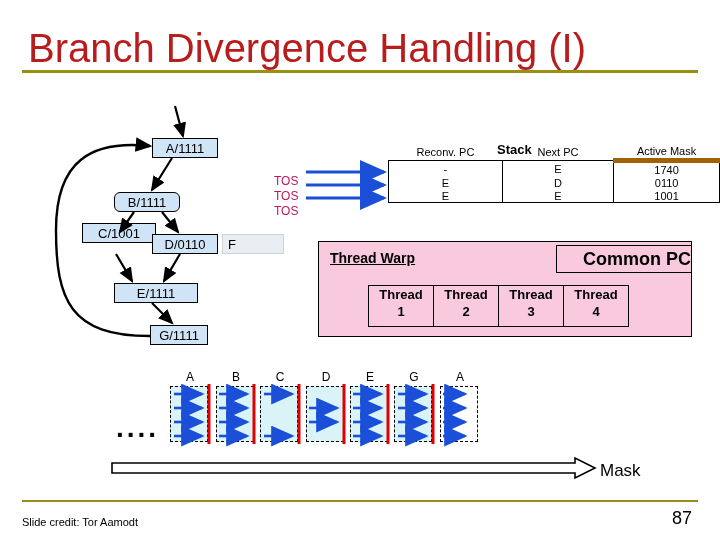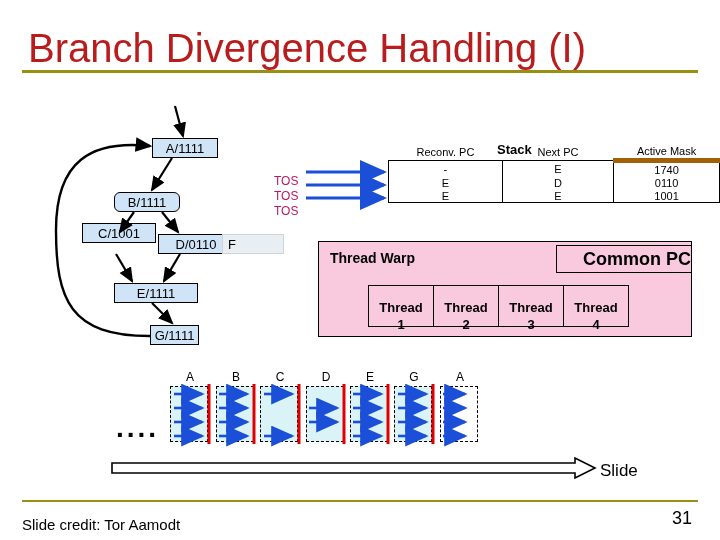--- a/index.html
+++ b/index.html
@@ -23,21 +23,21 @@
     background:#9a8f12;
   }
 
   
   .bottom-rule{
     position:absolute;left:22px;top:500px;width:676px;height:2px;
     background:#9a8f12;
   }
   .credit{
     position:absolute;left:22px;top:516px;
-    font-size:15px;color:#000;
+    font-size:11px;color:#000;
   }
   .pagenum{
     position:absolute;left:672px;top:508px;
     font-size:18px;color:#000;
   }
 
   
   .node{
     position:absolute;
     border:1px solid #000;
@@ -81,41 +81,41 @@
     font-size:12px;color:#be185d;line-height:15px;
   }
 
   
   .warp-panel{
     position:absolute;left:318px;top:241px;width:372px;height:94px;
     background:#f9c9dd;border:1px solid #000;
   }
   .warp-label{
     position:absolute;left:330px;top:250px;
-    font-size:14px;font-weight:bold;color:#000;
+    font-size:14px;font-weight:bold;color:#000;text-decoration:underline;
   }
   .commonpc{
     position:absolute;left:556px;top:245px;width:134px;height:26px;
     background:#f9c9dd;border:1px solid #000;
     font-size:18px;font-weight:bold;color:#000;
     text-align:right;line-height:26px;
   }
   .threads{
     position:absolute;left:368px;top:285px;
     display:flex;
   }
   .thread-cell{
     width:66px;height:42px;
     border:1px solid #000;
     background:#f9c9dd;
     font-size:13px;font-weight:bold;color:#000;
     text-align:center;
     box-sizing:border-box;
     margin-left:-1px;
-    padding-top:13px;
+    padding-top:0;
     line-height:17px;
   }
   .thread-cell:first-child{margin-left:0;}
 
   
   .col{
     position:absolute;
     width:38px;height:56px;
     box-sizing:border-box;
     top:386px;
@@ -140,24 +140,24 @@
 <body>
 
 <div class="slide">
 
   <div class="title">Branch Divergence Handling (I)</div>
   <div class="title-rule"></div>
 
   <div class="node" style="left:152px;top:138px;width:66px;">A/1111</div>
   <div class="node" style="left:114px;top:192px;width:66px;border-radius:6px;">B/1111</div>
   <div class="node" style="left:82px;top:223px;width:74px;">C/1001</div>
-  <div class="node" style="left:158px;top:234px;width:76px;">D/0110</div>
+  <div class="node" style="left:152px;top:234px;width:66px;">D/0110</div>
   <div class="node plain" style="left:222px;top:234px;width:62px;text-align:left;padding-left:5px;">F</div>
   <div class="node" style="left:114px;top:283px;width:84px;">E/1111</div>
-  <div class="node" style="left:150px;top:325px;width:49px;">G/1111</div>
+  <div class="node" style="left:150px;top:325px;width:58px;">G/1111</div>
 
   <div class="stack-title">Stack</div>
 
   <div class="tos">
     <div>TOS</div>
     <div>TOS</div>
     <div>TOS</div>
   </div>
 
   <div class="stack">
@@ -227,21 +227,21 @@
     <div class="lbl">E</div>
   </div>
   <div class="col solid" style="left:394px;">
     <div class="lbl">G</div>
   </div>
   <div class="col blank" style="left:440px;">
     <div class="lbl">A</div>
   </div>
 
   <div class="dots">....</div>
-  <div class="time-label">Slide</div>
+  <div class="time-label">Mask</div>
 
   <svg class="overlay" viewBox="0 0 720 540">
     <defs>
       <marker id="ah" markerWidth="7" markerHeight="7" refX="6" refY="3" orient="auto">
         <path d="M0,0 L7,3 L0,6 z" fill="#000"></path>
       </marker>
       <marker id="ahb" markerWidth="9" markerHeight="9" refX="8" refY="4" orient="auto">
         <path d="M0,0 L9,4 L0,8 z" fill="#1b4fd8"></path>
       </marker>
       <marker id="ahr" markerWidth="8" markerHeight="8" refX="7" refY="3.5" orient="auto">
@@ -307,15 +307,15 @@
       <path d="M443,408 L465,408" marker-end="url(#ahb)"></path>
       <path d="M443,422 L465,422" marker-end="url(#ahb)"></path>
       <path d="M443,436 L465,436" marker-end="url(#ahb)"></path>
     </g>
 
     <path d="M112,463 L575,463 L575,458 L595,468 L575,478 L575,473 L112,473 Z" fill="#ffffff" stroke="#000" stroke-width="1.6"></path>
   </svg>
 
   <div class="bottom-rule"></div>
   <div class="credit">Slide credit: Tor Aamodt</div>
-  <div class="pagenum">31</div>
+  <div class="pagenum">87</div>
 
 </div>
 
 </body></html>

